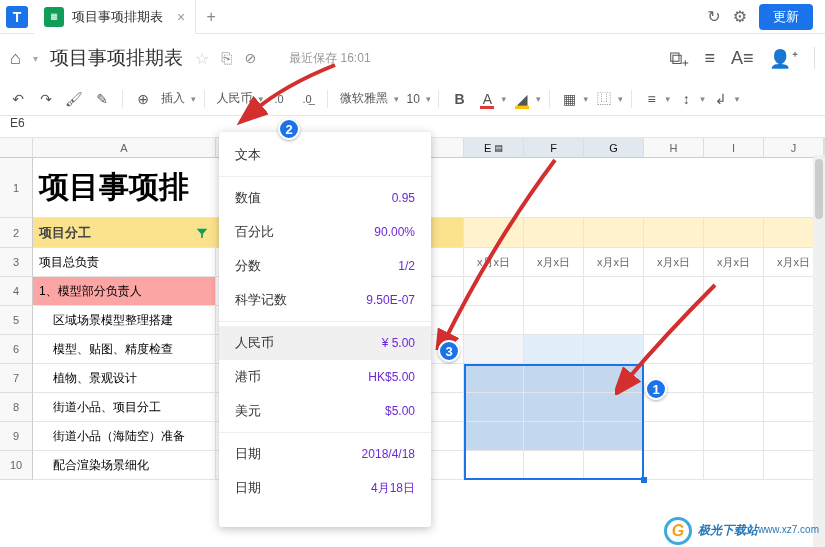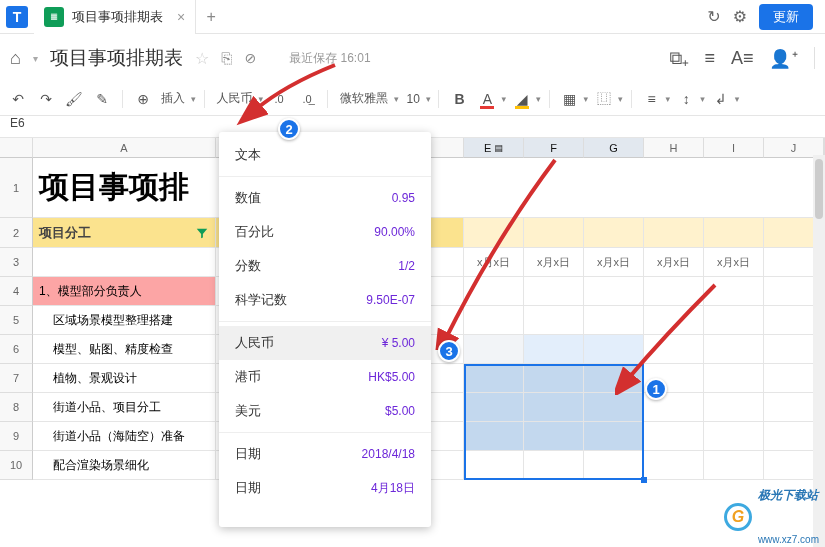--- a/index.html
+++ b/index.html
@@ -76,21 +76,21 @@
 .menu-val { color: #6d28d9; font-size: 12px; }
 .menu-sep { height: 1px; background: #eee; margin: 4px 0; }
 
 
 .arrow-svg{position:absolute;pointer-events:none;z-index:40;}
 .badge{position:absolute;width:22px;height:22px;border-radius:50%;background:#1a73e8;border:2px solid #fff;box-shadow:0 1px 3px rgba(0,0,0,.3);color:#fff;font-size:13px;font-weight:bold;display:flex;align-items:center;justify-content:center;z-index:60;}
 
 
 .watermark{position:absolute;right:6px;bottom:2px;display:flex;align-items:center;gap:6px;z-index:70;}
 .wm-logo{width:28px;height:28px;border-radius:50%;border:3px solid #3da9e0;display:flex;align-items:center;justify-content:center;font-weight:bold;color:#f0a020;font-style:italic;font-size:16px;background:#fff;}
-.wm-txt{display:flex;flex-direction:column;line-height:1.1;gap:32px;}
+.wm-txt{display:flex;flex-direction:row;line-height:1.1;}
 .wm-cn{font-size:12px;font-weight:bold;color:#2a77b5;font-style:italic;}
 .wm-url{font-size:10px;color:#2a77b5;}
 .scroll-track{position:absolute;top:2px;height:8px;background:#ccc;border-radius:4px;}
 .scrollbar-v{position:absolute;top:155px;right:0;bottom:0;width:12px;background:#f0f0f0;}
 </style>
 </head>
 <body>
 
 <div class="titlebar">
   <div class="app-logo">
@@ -223,20 +223,21 @@
     <div class="cell hdr-yellow-light"></div>
     <div class="cell hdr-yellow-light"></div>
     <div class="cell hdr-yellow-light"></div>
     <div class="cell hdr-yellow-light"></div>
     <div class="cell hdr-yellow-light"></div>
     <div class="cell hdr-yellow-light"></div>
     <div class="cell"></div>
   </div>
   <div class="row rowN">
     <div class="row-h">3</div>
+    <div class="cell lvl1">项目总负责</div>
     <div class="cell"></div>
     <div class="cell date-cell">x月x日</div>
     <div class="cell date-cell">x月x日</div>
     <div class="cell date-cell">x月x日</div>
     <div class="cell date-cell">x月x日</div>
     <div class="cell date-cell">x月x日</div>
     <div class="cell date-cell">x月x日</div>
     <div class="cell"></div>
   </div>
   <div class="row rowN">

